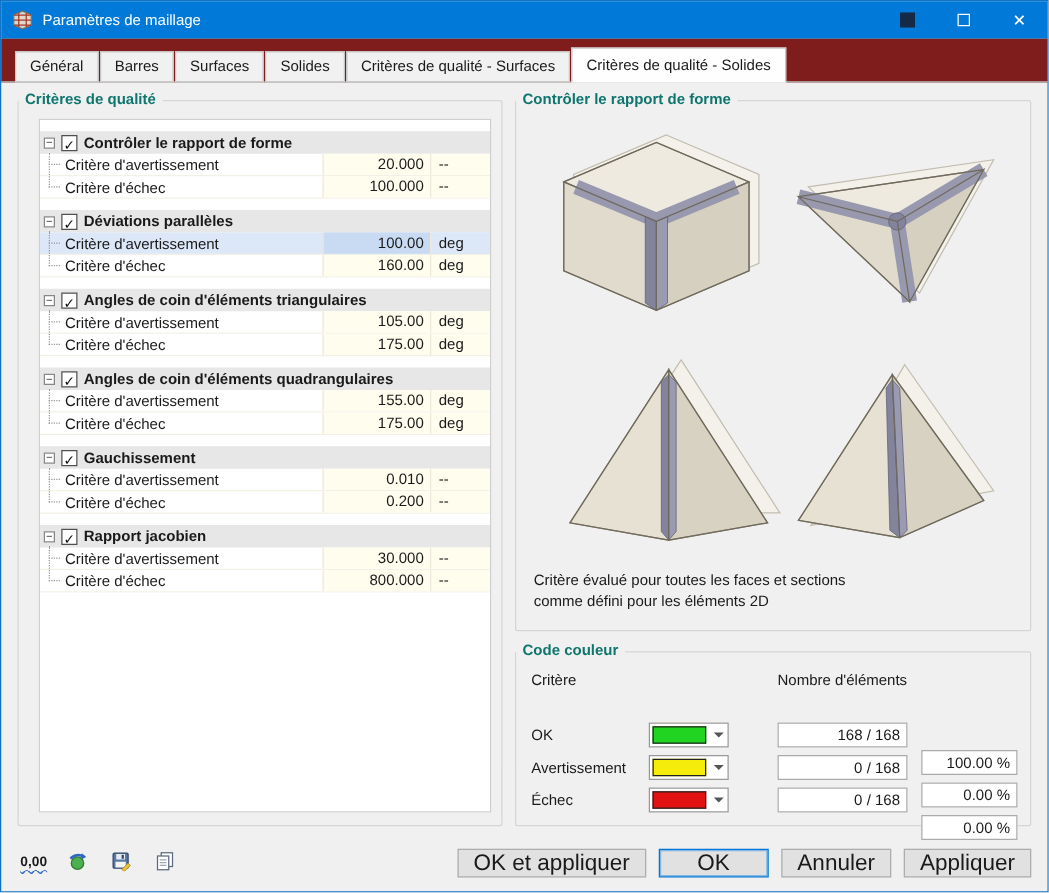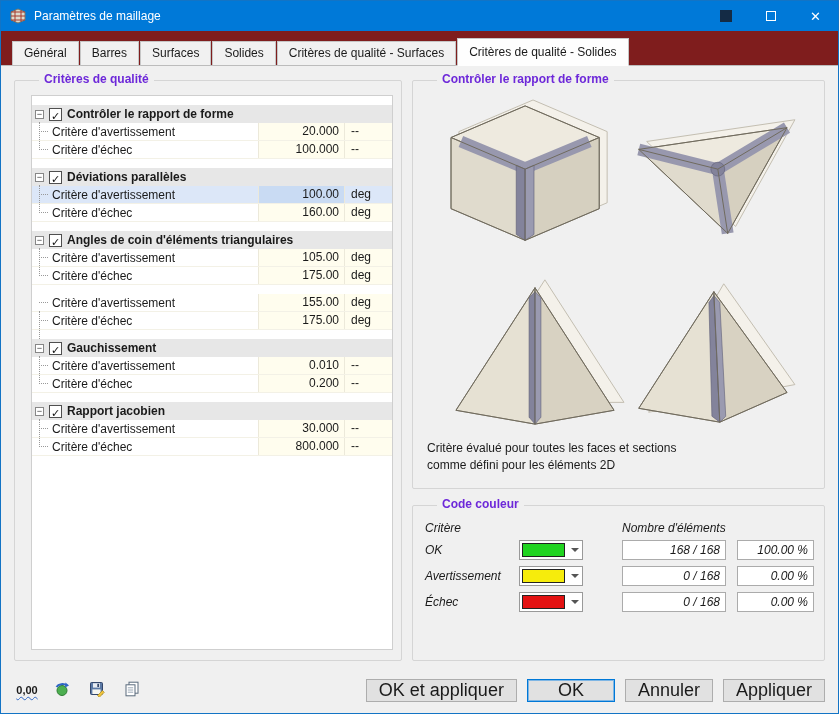--- a/index.html
+++ b/index.html
@@ -39,22 +39,22 @@
     background: #f1f1f1; border: 1px solid #c6c6c6; border-bottom: 1px solid #bcbcbc;
     padding: 4px 11px 5px 11px; margin-right: 1px; white-space: nowrap; cursor: default;
   }
   .tab.active {
     background: #fefefe; border-bottom-color: #fefefe; padding-top: 6px; padding-bottom: 6px;
   }
   
   .main { flex: 1; display: flex; gap: 10px; padding: 14px 13px 6px 13px; min-height: 0; }
   .gbox { position: relative; border: 1px solid #d5d5d5; border-radius: 2px; }
   .gtitle {
-    position: absolute; top: -9px; left: 24px; background: #f0f0f0;
-    padding: 0 5px; color: #6d28d9; font-weight: bold; white-space: nowrap;
+    position: absolute; top: -9px; left: 0; background: #f0f0f0;
+    padding: 0 5px; color: #0f766e; font-weight: bold; white-space: nowrap;
   }
   
   .leftcol { width: 388px; display: flex; flex: 0 0 auto; }
   .left-box { flex: 1; display: flex; padding: 14px 8px 10px 16px; }
   .tree { flex: 1; background: #fff; border: 1px solid #cfcfcf; padding-top: 9px; overflow: hidden; }
   .tg { position: relative; margin-bottom: 9px; }
   .tg::before {
     content: ""; position: absolute; left: 7px; top: 17px; height: 28px;
     border-left: 1px dotted #999;
   }
@@ -84,37 +84,37 @@
   }
   .row.sub { border-bottom: 1px solid #f3f1e6; }
   .row.sub.sel { background: #dce7f8; }
   .row.sub.sel .val { background: #c9dbf3; }
   .row.sub.sel .unit { background: #dce7f8; }
   
   .rightcol { flex: 1; display: flex; flex-direction: column; gap: 16px; min-width: 0; }
   .preview-box { flex: 1; display: flex; flex-direction: column; padding: 12px 10px 6px 10px; min-height: 0; }
   .svgwrap { flex: 1; display: flex; align-items: center; justify-content: center; min-height: 0; }
   .caption { padding: 2px 2px 8px 4px; line-height: 1.4; }
-  .cc-box { height: 156px; flex: 0 0 auto; padding: 14px 10px 6px 12px; }
-  .ccrow { display: grid; grid-template-columns: 94px 64px 1fr 104px 88px; align-items: center; height: 20px; margin-bottom: 6px; font-style: italic; }
+  .cc-box { height: 140px; flex: 0 0 auto; padding: 14px 10px 6px 12px; }
+  .ccrow { display: grid; grid-template-columns: 94px 64px 1fr 104px 88px; align-items: center; height: 20px; margin-bottom: 6px; }
   .cchead { height: 16px; margin-bottom: 4px; }
   .cchead .h2 { grid-column: 4 / span 2; }
   .combo {
     grid-column: 2; height: 20px; border: 1px solid #999; background: #fff;
     display: flex; align-items: stretch; cursor: default;
   }
   .swatch { flex: 1; margin: 2px; border: 1px solid #222; }
   .cmb-arrow { width: 15px; display: flex; align-items: center; justify-content: center; }
   .tri-down { width: 0; height: 0; border: 4px solid transparent; border-top-color: #555; margin-top: 4px; }
   .numbox {
     height: 20px; border: 1px solid #ababab; background: #fff;
     text-align: right; padding: 0 5px; line-height: 18px;
   }
   .numbox.count { grid-column: 4; }
-  .numbox.pct { grid-column: 5; margin-left: 11px; }
+  .numbox.pct { grid-column: 5; margin-left: 11px; margin-top: 44px; }
   
   .footer { height: 46px; flex: 0 0 auto; display: flex; align-items: center; padding: 0 13px; gap: 48px; }
   .ficons { display: flex; align-items: center; gap: 9px; }
   .icobtn {
     width: 26px; height: 24px; display: flex; align-items: center; justify-content: center;
     border: 1px solid transparent; cursor: default;
   }
   .unitslbl {
     font-size: 11px; font-weight: bold;
     text-decoration: underline wavy #2f66c4 1px; text-underline-offset: 2px;
@@ -224,20 +224,25 @@
             </div>
             <div class="row sub">
               <span class="stub"></span>
               <span class="sublab">Critère d'échec</span>
               <span class="val">175.00</span>
               <span class="unit">deg</span>
             </div>
           </div>
 
           <div class="tg">
+            <div class="row cat">
+              <span class="exp"></span>
+              <span class="cb"></span>
+              <span class="catlab">Angles de coin d'éléments quadrangulaires</span>
+            </div>
             <div class="row sub">
               <span class="stub"></span>
               <span class="sublab">Critère d'avertissement</span>
               <span class="val">155.00</span>
               <span class="unit">deg</span>
             </div>
             <div class="row sub">
               <span class="stub"></span>
               <span class="sublab">Critère d'échec</span>
               <span class="val">175.00</span>

